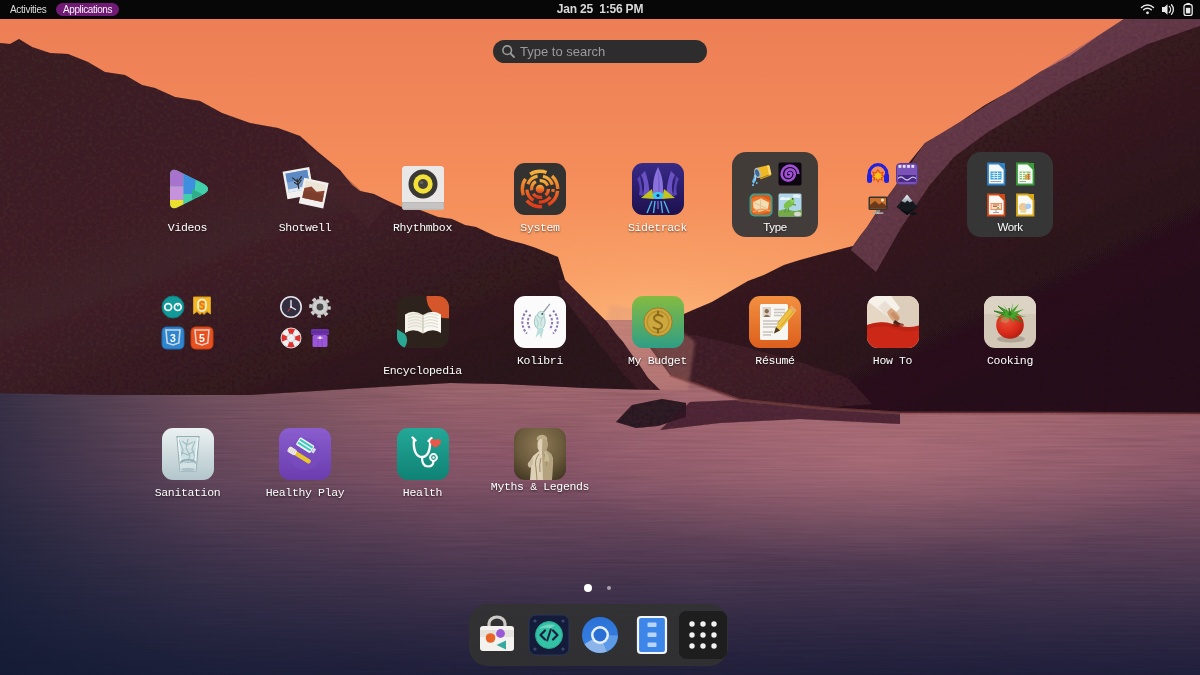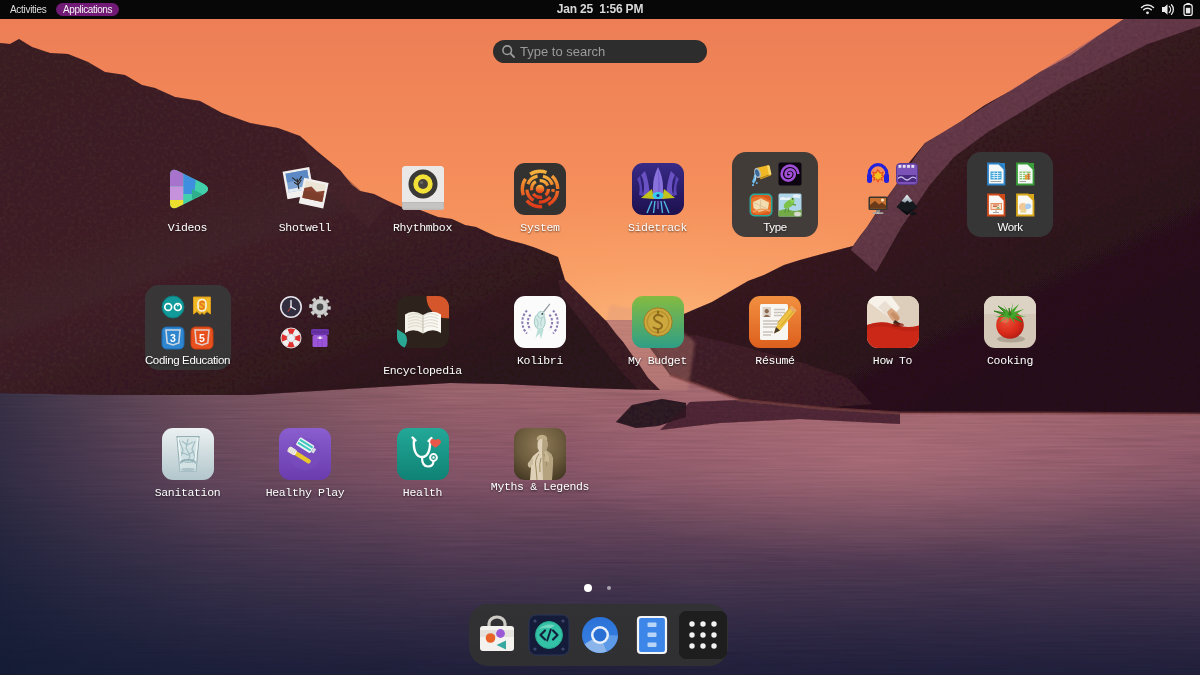--- a/index.html
+++ b/index.html
@@ -482,23 +482,20 @@
 <path d="M14,14 L16,15.5 L12,15.5 Z" fill="#3a9e3a"></path>
 <path d="M12,17 L12,19 M9,19.5 L15,19.5" stroke="#9a9a96" stroke-width="0.9"></path>
     </svg>
 <svg class="abs" style="left:1012.5px;top:192.5px" width="24" height="24" viewBox="0 0 24 24">
       <path d="M4,1.5 L15,1.5 L20.5,7 L20.5,22.5 L4,22.5 Z" fill="#fbf9f4" stroke="#d8a818" stroke-width="1.8"></path>
 <polygon points="13.5,1 21,8.5 21,1" fill="#d8a818"></polygon>
 <circle cx="10" cy="14" r="4" fill="#f0c898"></circle>
 <path d="M13,11 Q17,9.5 18,12 Q19,15 15.5,16 Q12.5,17 12,14 Z" fill="#a8ccf0"></path>
 <path d="M8,17 Q12,15.5 14,18 L12,20 L7,19.5 Z" fill="#e8d898"></path>
     </svg>
-<div class="tile" style="left:144.5px;top:285px">
-      <div class="tlabel">Coding Education</div>
-    </div>
 <svg class="abs" style="left:161px;top:295px" width="24" height="24" viewBox="0 0 24 24">
       <circle cx="12" cy="12" r="11" fill="#12999a"></circle>
 <circle cx="12" cy="12" r="11" fill="none" stroke="#0d7a7b" stroke-width="1"></circle>
 <circle cx="7.2" cy="12" r="3.4" stroke="#fff" stroke-width="1.7" fill="none"></circle>
 <circle cx="16.8" cy="12" r="3.4" stroke="#fff" stroke-width="1.7" fill="none"></circle>
 <path d="M16,10.5 L17.6,10.5 M16.8,9.7 L16.8,11.3" stroke="#fff" stroke-width="0.9"></path>
     </svg>
 <svg class="abs" style="left:190px;top:295px" width="24" height="24" viewBox="0 0 24 24">
       <path d="M3.5,2 L20.5,2 L20.5,19 L17,16.5 L14,19.5 L12,17.5 L10,19.5 L7,16.5 L3.5,19 Z" fill="#f0b824"></path>
 <path d="M3.5,2 L20.5,2 L20.5,19 L17,16.5 L14,19.5 L12,17.5 L10,19.5 L7,16.5 L3.5,19 Z" fill="none" stroke="#d89a18" stroke-width="1"></path>

